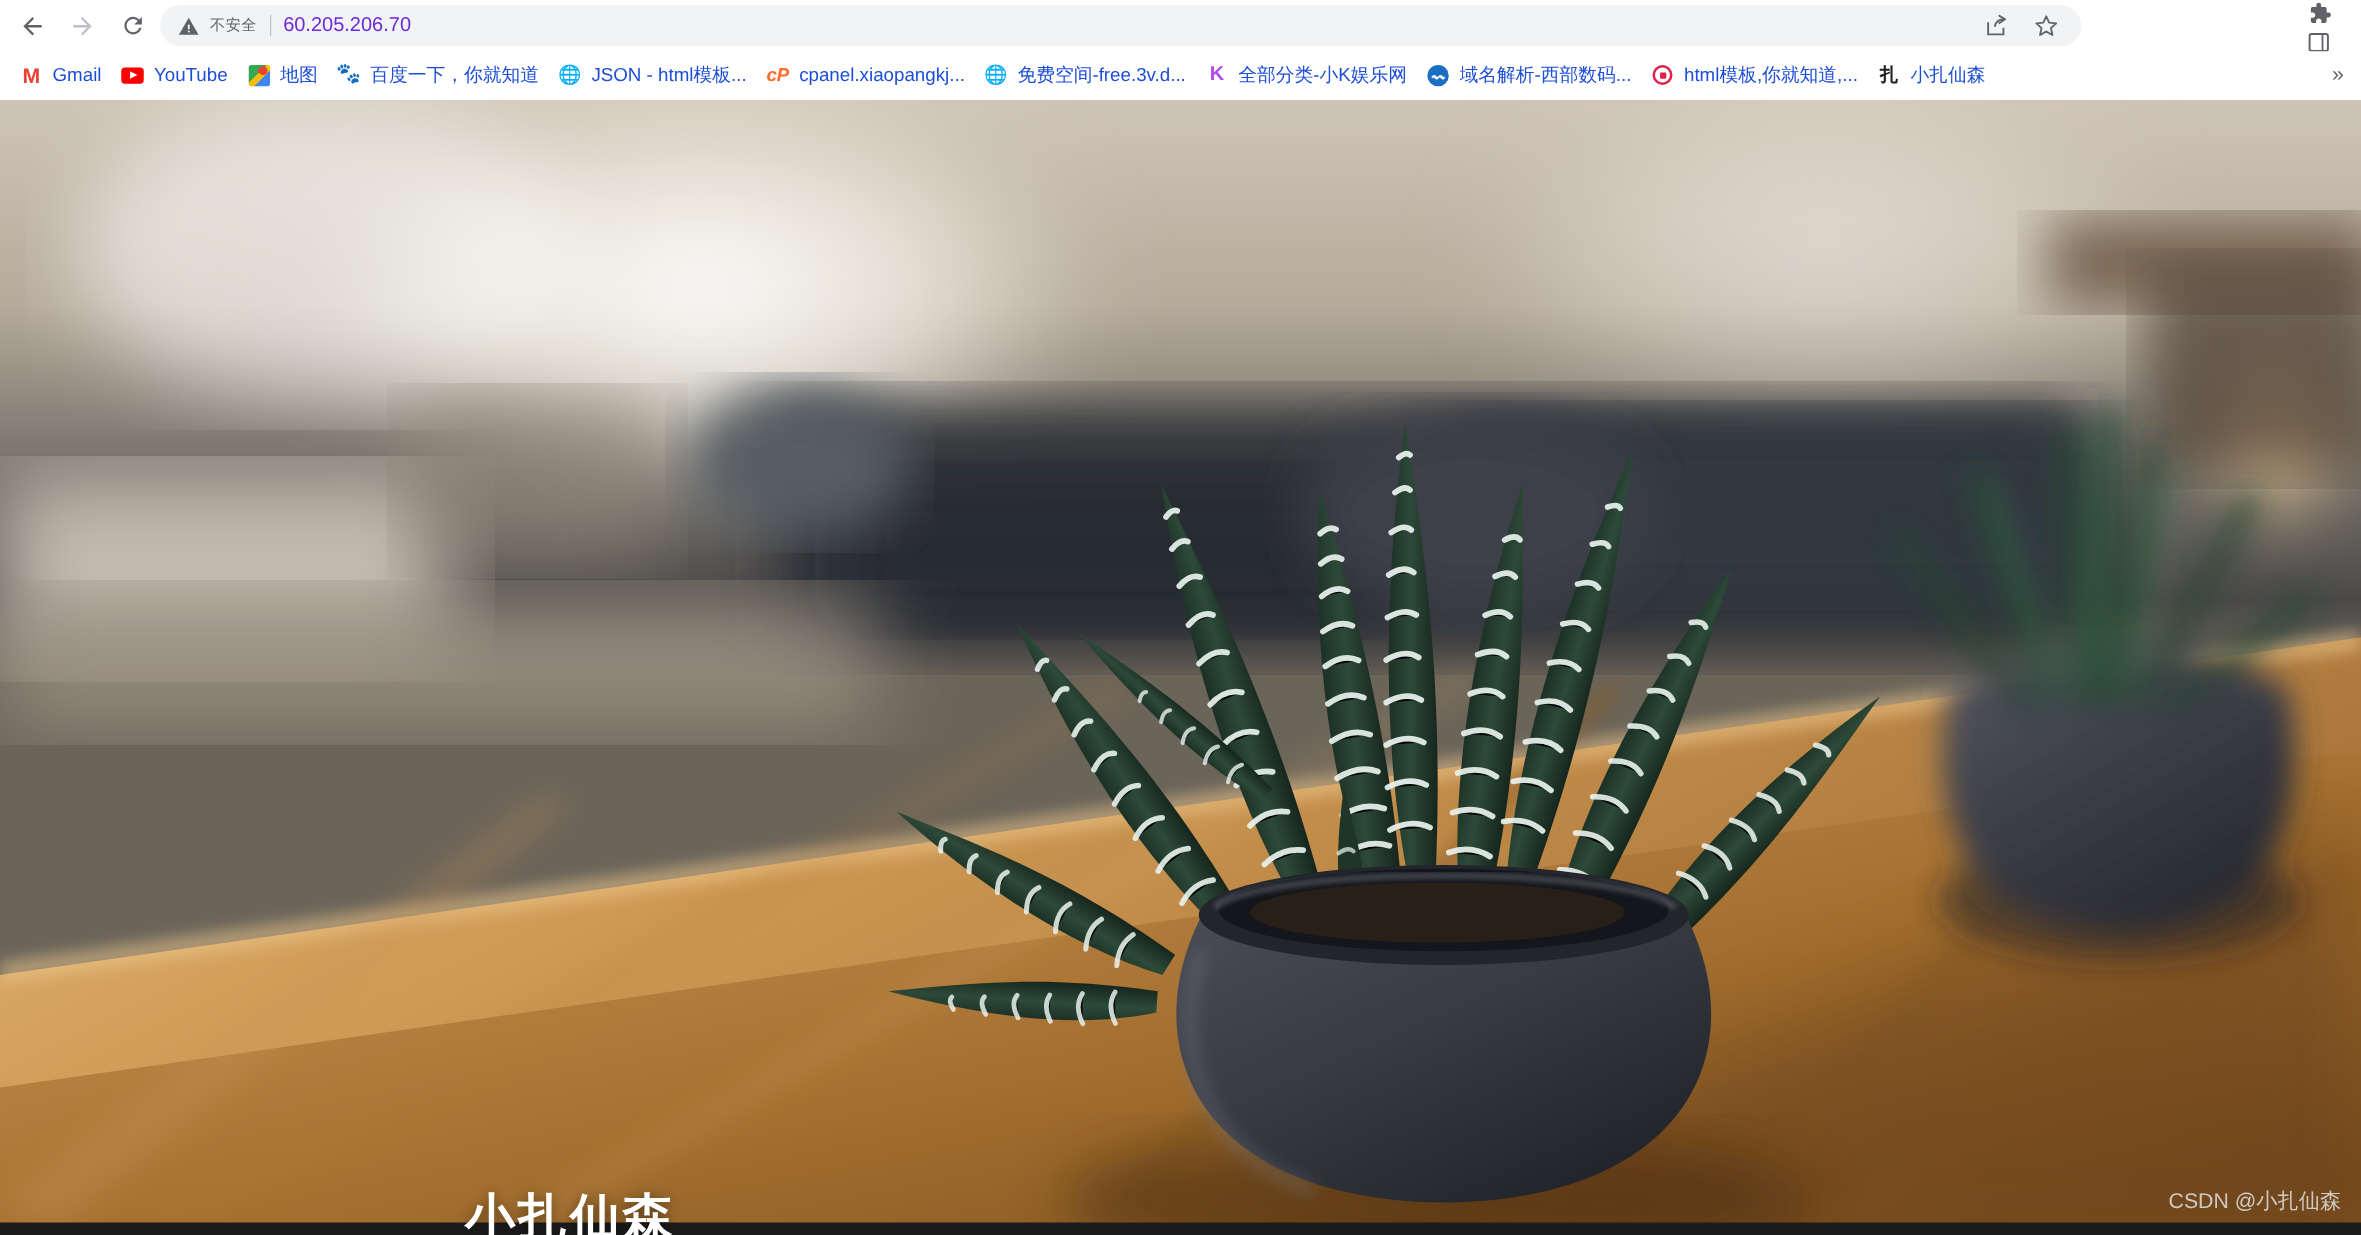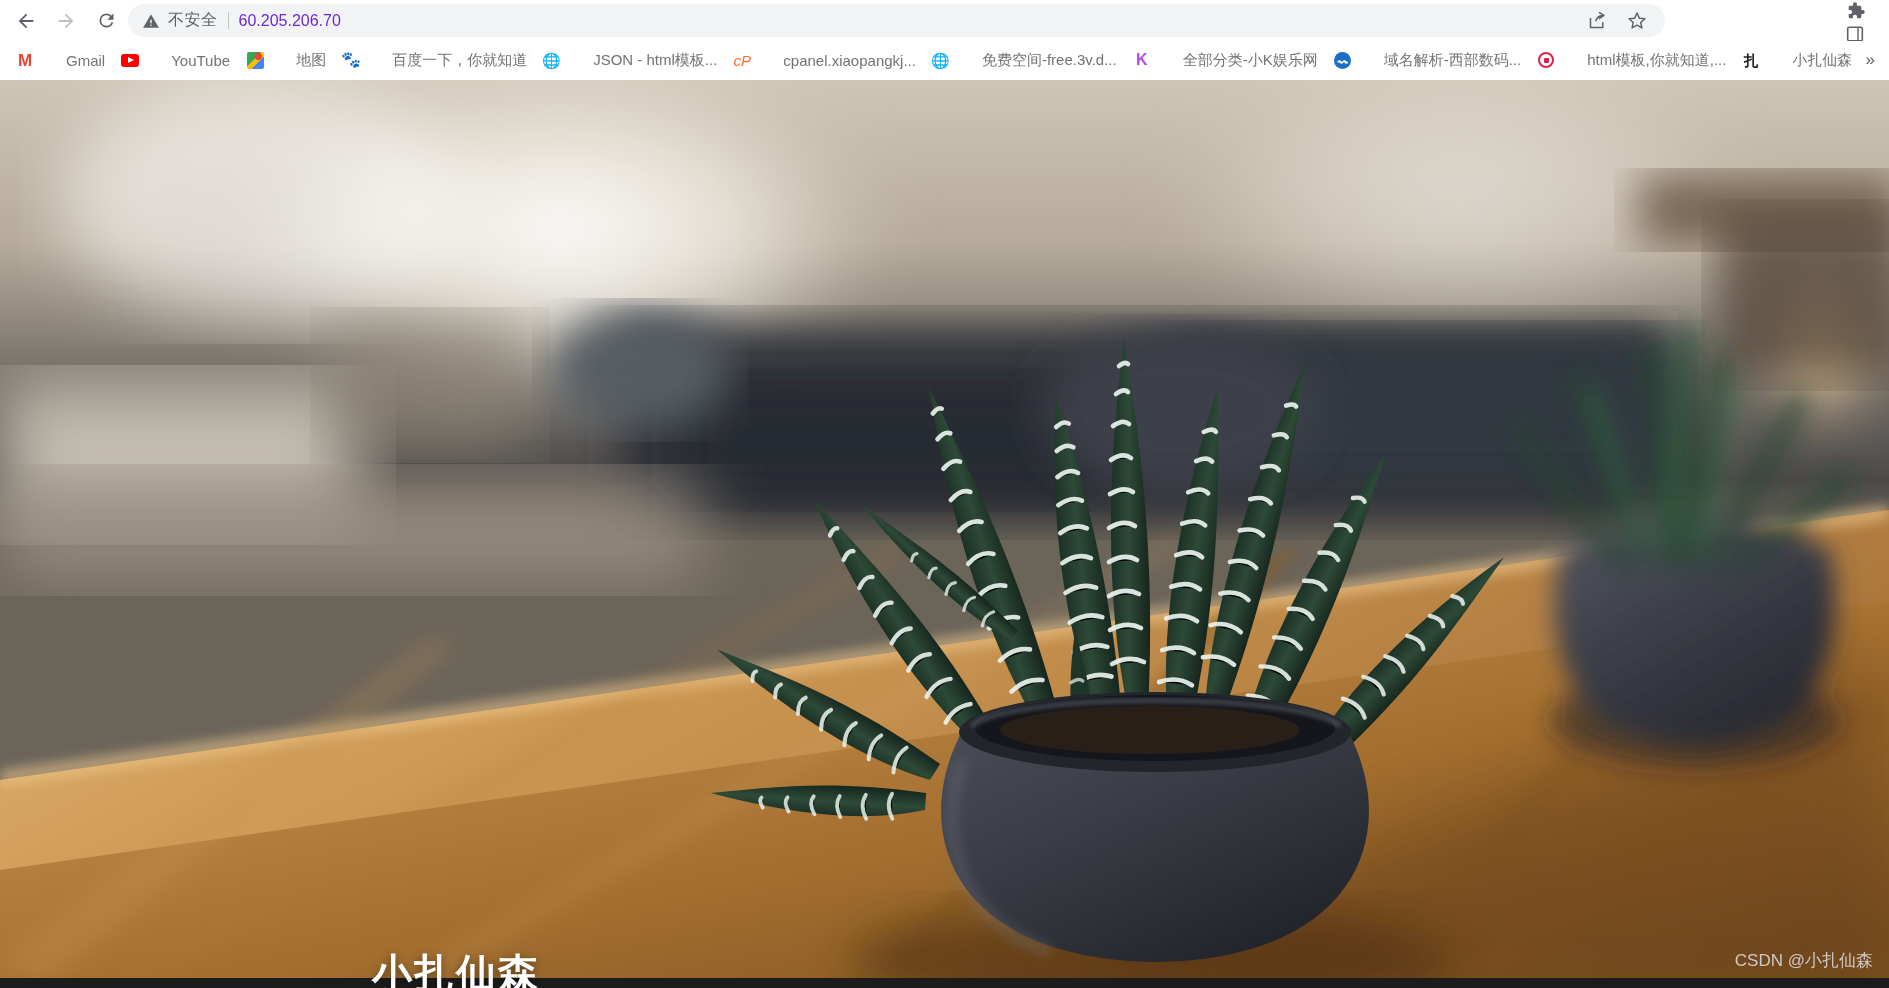--- a/index.html
+++ b/index.html
@@ -30,21 +30,21 @@
   .omnibox {
     position: absolute; left: 128px; top: 4px;
     width: 1537px; height: 33px;
     background: #f1f3f4;
     border-radius: 17px;
     display: flex; align-items: center;
     padding: 0 8px 0 14px;
   }
   .omni-warn-icon { width: 18px; height: 18px; flex: 0 0 18px; margin-right: 8px; }
   .omni-insecure {
-    font-size: 16px; color: #5f6368;
+    font-size: 12px; color: #5f6368;
     letter-spacing: .5px;
     white-space: nowrap;
   }
   .omni-sep {
     display: inline-block;
     width: 1px; height: 17px;
     background: #c4c7c5;
     margin: 0 10px;
   }
   .omni-url {
@@ -106,23 +106,23 @@
     flex: 0 0 auto;
   }
   .bm-ico {
     width: 18px; height: 18px;
     margin-right: 8px;
     flex: 0 0 18px;
     display: flex; align-items: center; justify-content: center;
     font-size: 13px; font-weight: bold;
   }
   .bm-label {
-    font-size: 15px; color: #737373;
+    font-size: 15px; color: #1d4ed8;
     white-space: nowrap;
-    max-width: 165px; overflow: hidden; text-overflow: ellipsis; margin-left: 24px;
+    max-width: 165px; overflow: hidden; text-overflow: ellipsis;
   }
   .bm-overflow {
     position: absolute; right: 6px; top: 50%; transform: translateY(-50%);
     font-size: 17px; color: #5f6368; cursor: pointer;
     padding: 2px 8px;
   }
 
   
   .fav-gmail { color: #ea4335; font-size: 17px; font-weight: 700; line-height: 1; }
   .fav-yt {
@@ -140,21 +140,21 @@
     background: linear-gradient(135deg, #34a853 0%, #34a853 42%, #fbbc04 42%, #fbbc04 62%, #4285f4 62%);
     position: relative; overflow: hidden;
   }
   .fav-maps::after{
     content:""; position:absolute; right:2px; top:1px;
     width:7px; height:7px; border-radius:50% 50% 50% 0;
     background:#ea4335; transform: rotate(45deg);
   }
   .fav-baidu { color: #2932e1; font-size: 16px; line-height: 1; }
   .fav-globe { color: #5f6368; font-size: 15px; line-height: 1; }
-  .fav-cpanel { color: #ff6c2c; font-size: 15px; font-weight: 400; line-height: 1; font-style: italic; }
+  .fav-cpanel { color: #ff6c2c; font-size: 15px; font-weight: 700; line-height: 1; font-style: italic; }
   .fav-k { color: #b44bf0; font-size: 16px; font-weight: 800; line-height: 1; }
   .fav-wave {
     width: 17px; height: 17px; border-radius: 50%;
     background: #1a6fc4;
     display:flex; align-items:center; justify-content:center;
     color:#fff; font-size:10px; font-weight:700;
   }
   .fav-target {
     width: 16px; height: 16px; border-radius: 50%;
     border: 2.5px solid #e0224b;

